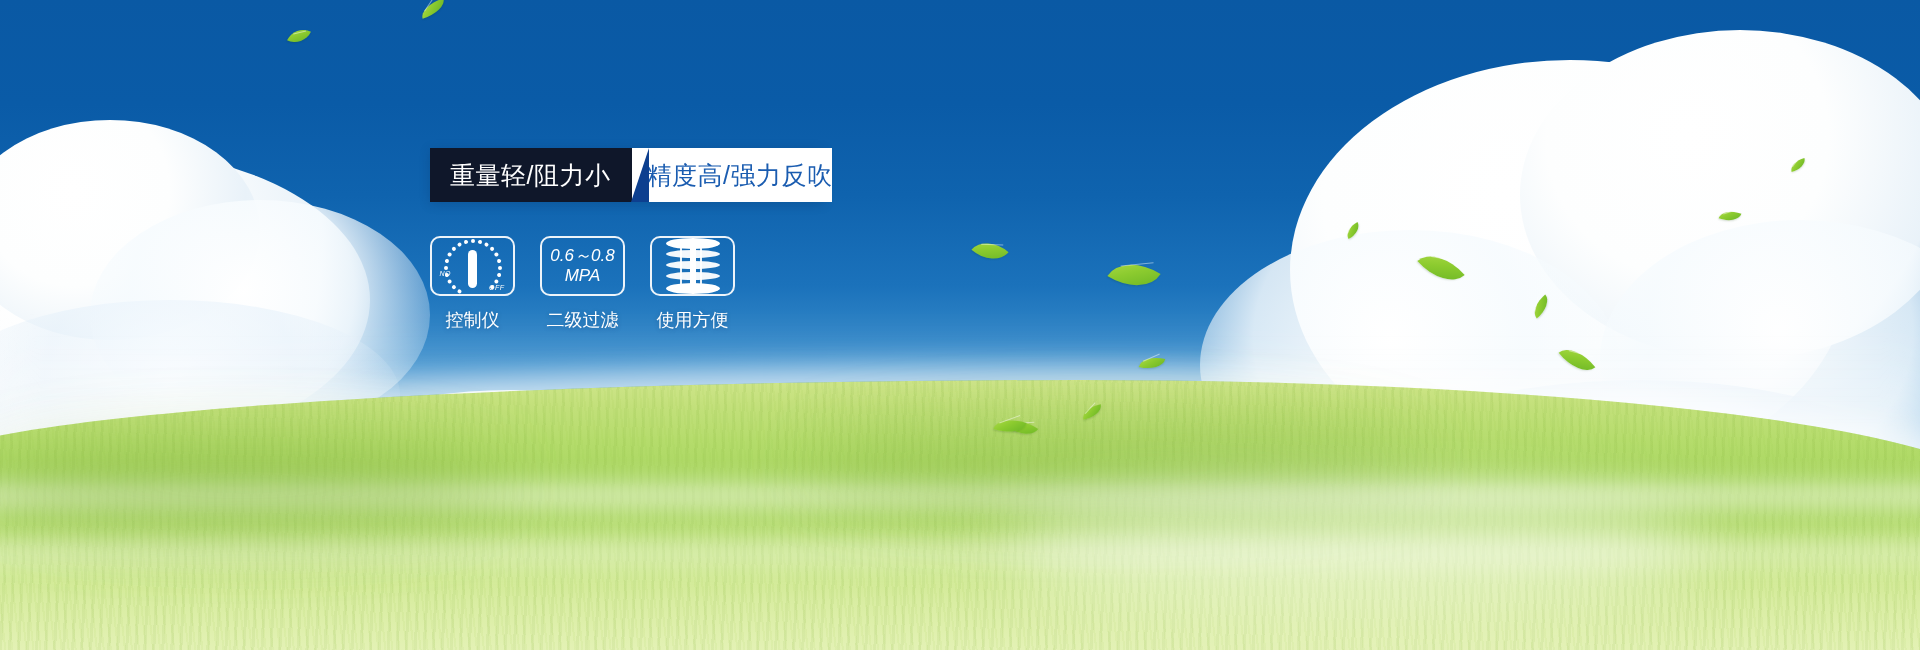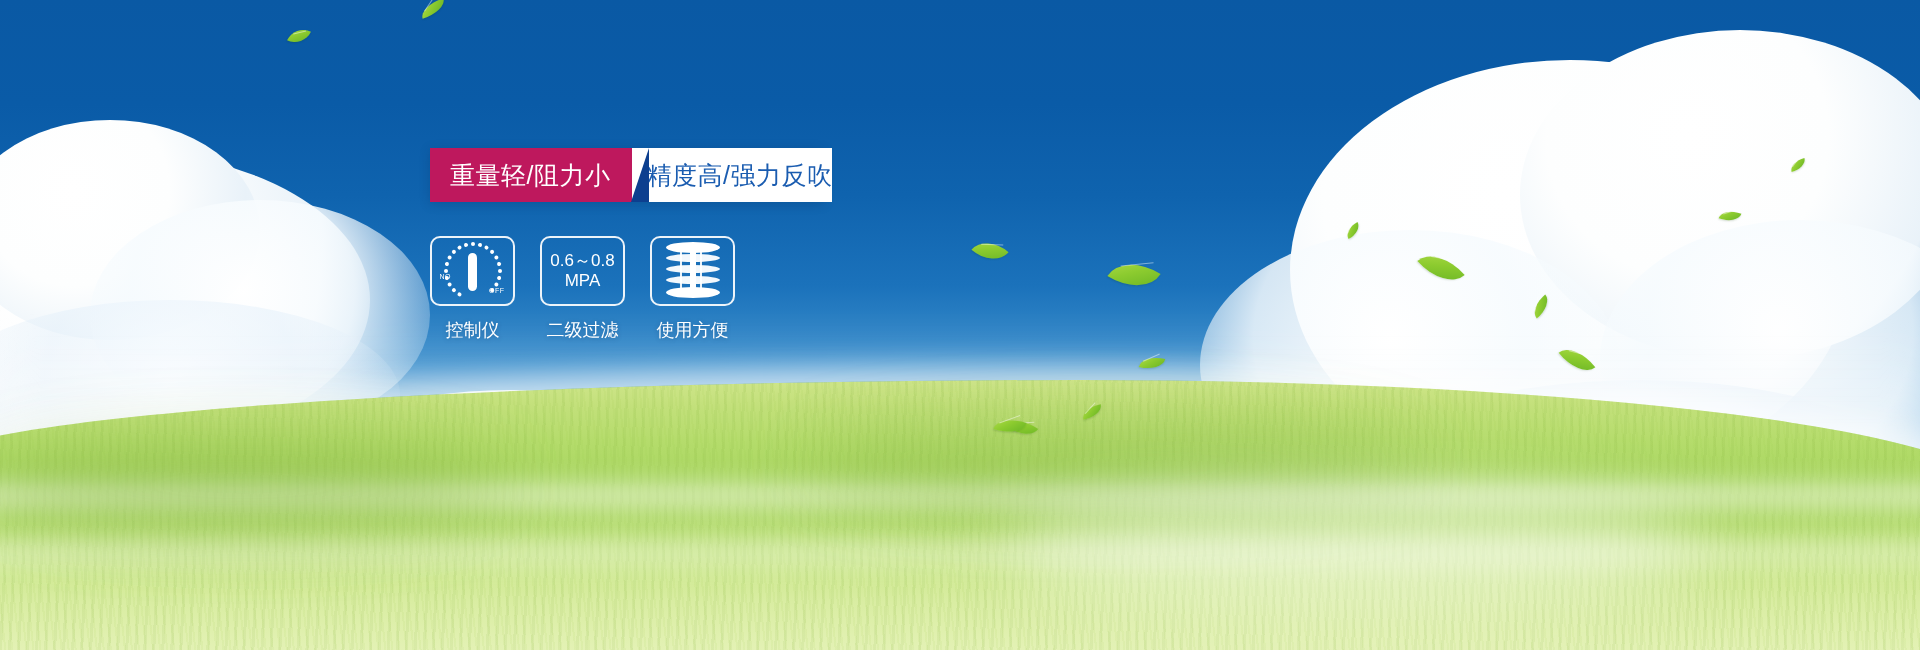--- a/index.html
+++ b/index.html
@@ -163,21 +163,21 @@
   .tagline {
     margin-top: 28px;
     display: flex;
     align-items: stretch;
     height: 54px;
     width: 394px;
     box-shadow: 0 2px 10px rgba(6,40,84,.22);
   }
   .tag-left {
     position: relative;
-    background: #be185d;
+    background: #0f172a;
     color: #ffffff;
     display: flex;
     align-items: center;
     padding: 0 22px 0 20px;
     font-size: 25px;
     letter-spacing: .5px;
     white-space: nowrap;
     z-index: 1;
   }
   .tag-left::after {
@@ -211,29 +211,30 @@
     gap: 25px;
   }
   .feature {
     width: 85px;
     display: flex;
     flex-direction: column;
     align-items: center;
   }
   .feature-box {
     width: 85px;
-    height: 70px;
+    height: 60px;
     border: 2px solid rgba(255,255,255,.92);
     border-radius: 10px;
     display: flex;
     flex-direction: column;
     align-items: center;
     justify-content: center;
     color: #ffffff;
     box-sizing: border-box;
+    font-style: italic;
   }
   .feature-text {
     font-size: 17px;
     line-height: 1.15;
     text-align: center;
     letter-spacing: 0;
     white-space: nowrap;
   }
   .feature-caption {
     margin-top: 12px;

